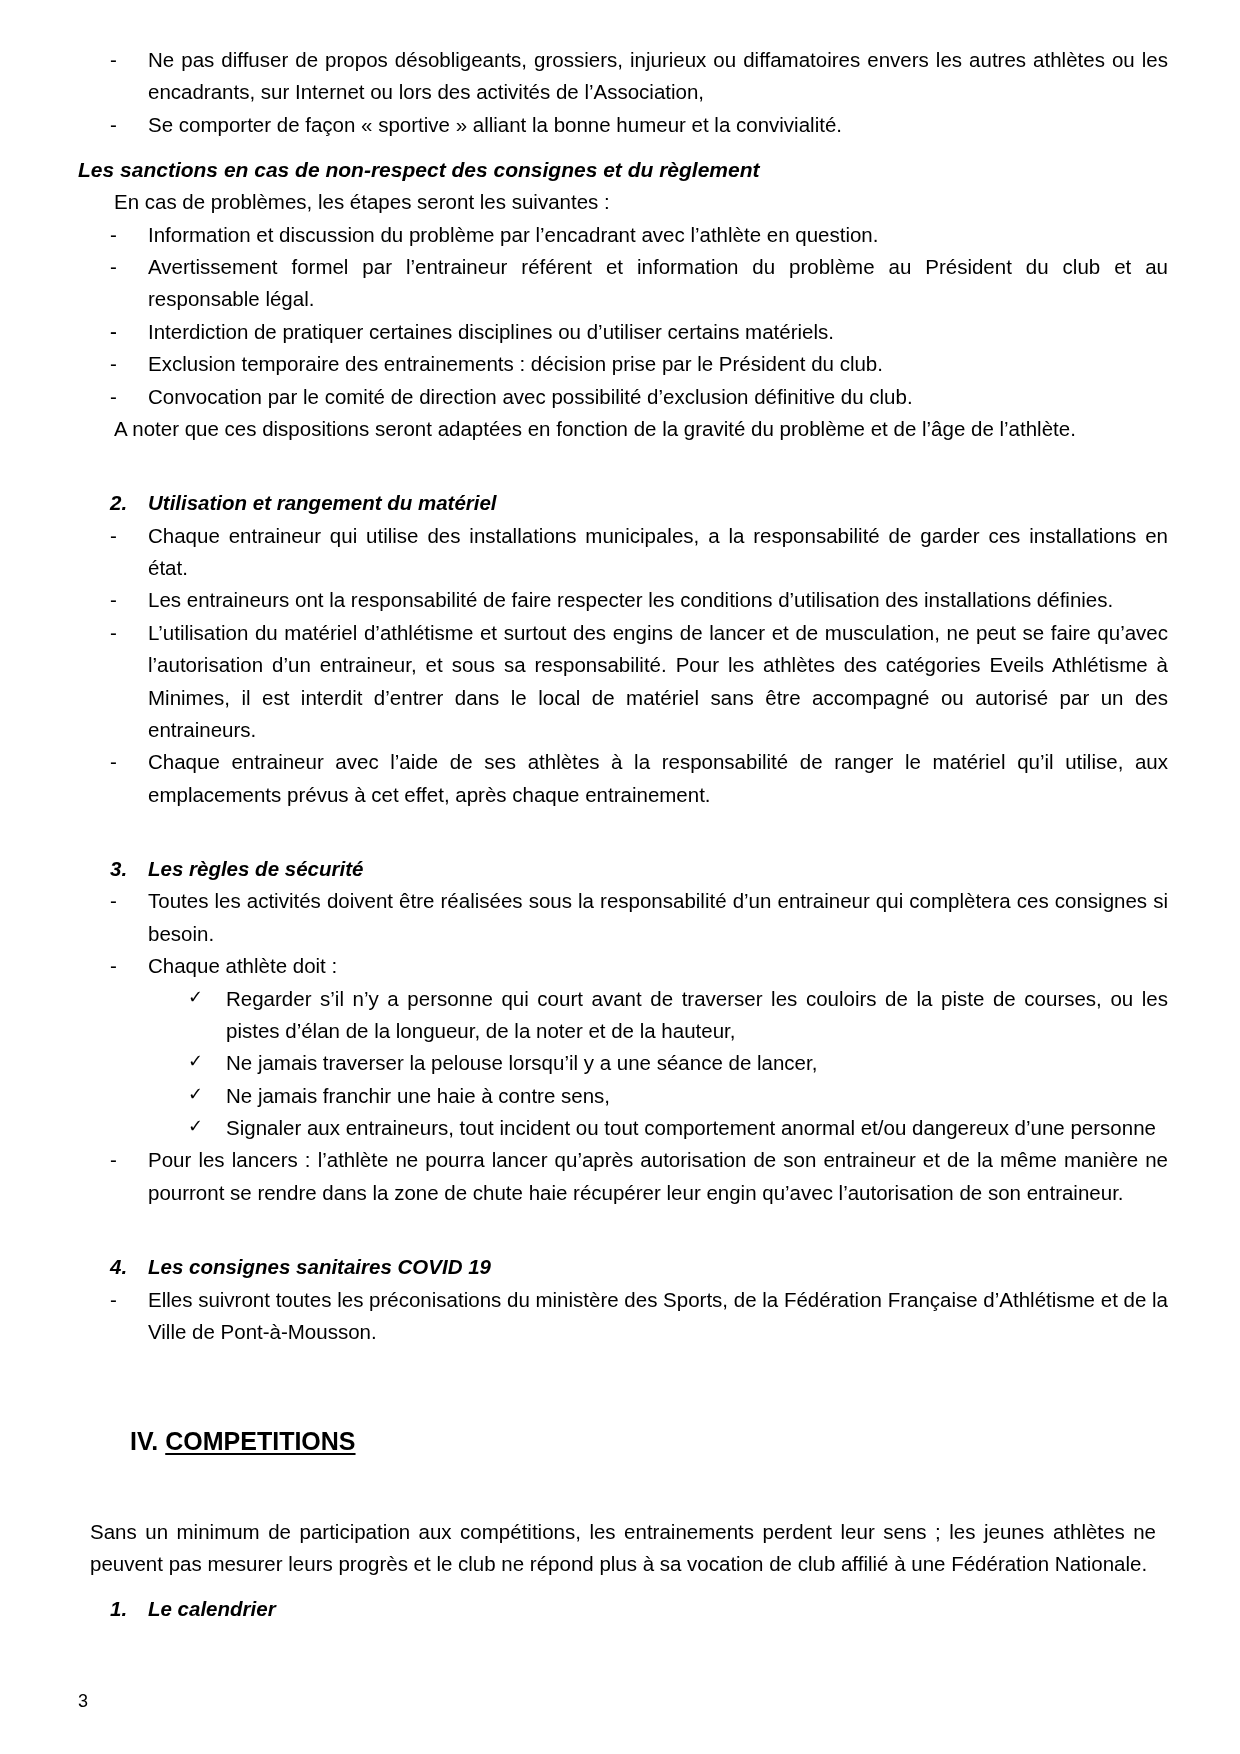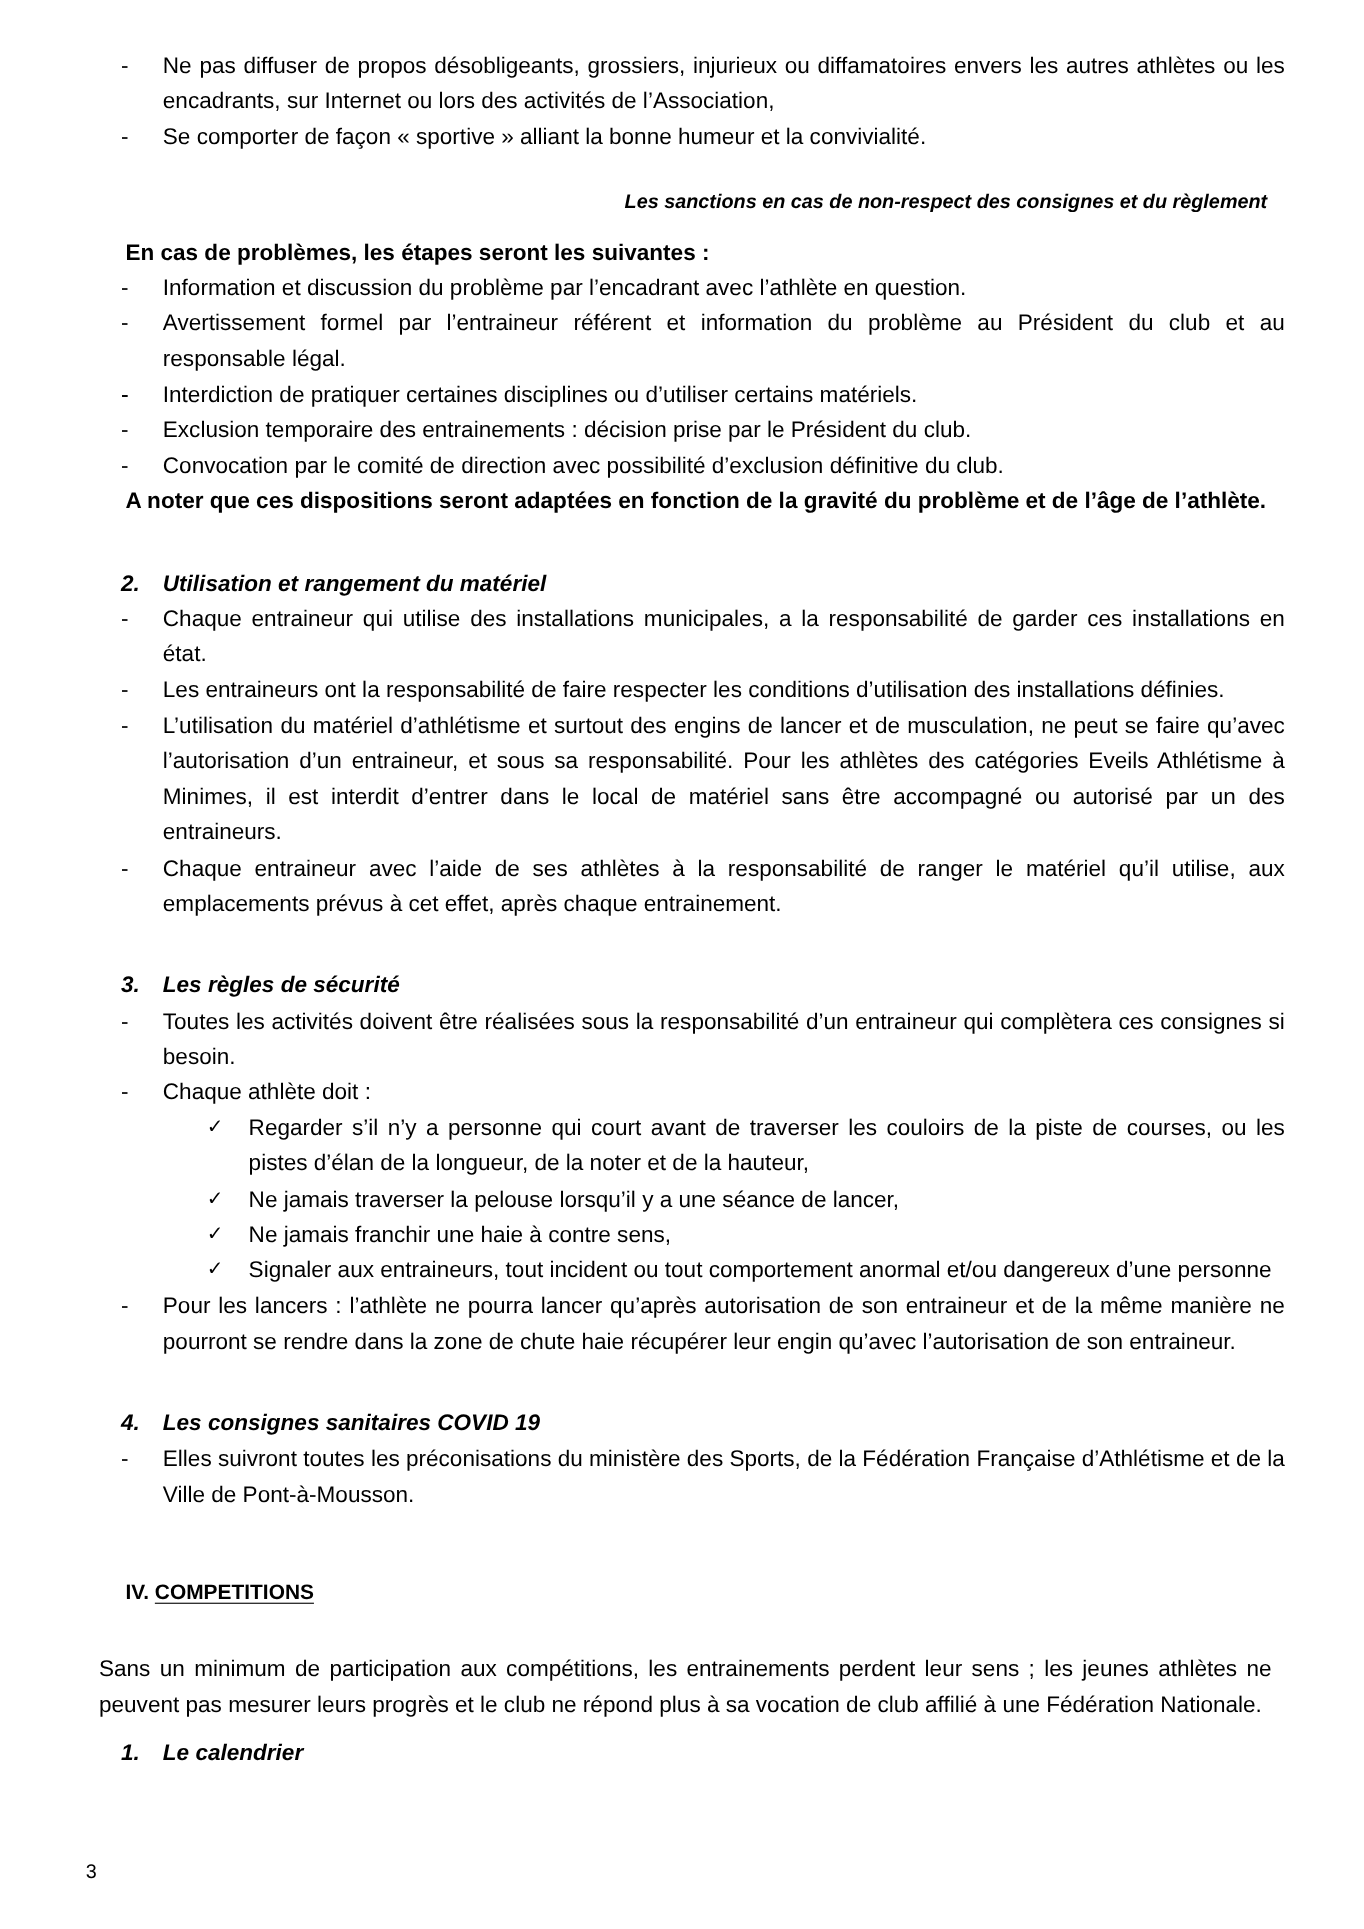--- a/index.html
+++ b/index.html
@@ -26,21 +26,21 @@
     font-size: 20.5px;
     line-height: 1.58;
   }
 
   
   .para {
     margin: 12px;
     text-align: justify;
     text-justify: inter-word;
   }
-  .para.nojust { text-align: left; font-weight: bold; }
+  .para.nojust { text-align: left; }
 
   
   .dash-list {
     list-style: none;
     margin: 0;
     padding: 0;
   }
   .dash-item {
     position: relative;
     padding-left: 70px;
@@ -91,36 +91,35 @@
     position: absolute;
     left: 32px;
     top: 0;
     font-weight: bold;
     font-style: italic;
   }
 
   .bold-italic-head {
     font-weight: bold;
     font-style: italic;
-    font-size: 18px;
-    margin: 16px;
+    font-size: 21px;
+    margin: 0;
     padding-left: 0;
-    text-align: right;
   }
 
   .indent-para {
     padding-left: 36px;
     margin: 0;
   }
 
   .section-heading {
     position: relative;
     font-weight: bold;
-    font-size: 19px;
-    margin: 0;
+    font-size: 25px;
+    margin: 16px;
     padding-left: 36px;
   }
   .section-heading .numeral { font-weight: bold; }
   .section-heading .titletext {
     text-decoration: underline;
     text-underline-offset: 3px;
   }
 
   .spacer-sm { height: 12px; }
   .spacer-md { height: 26px; }

